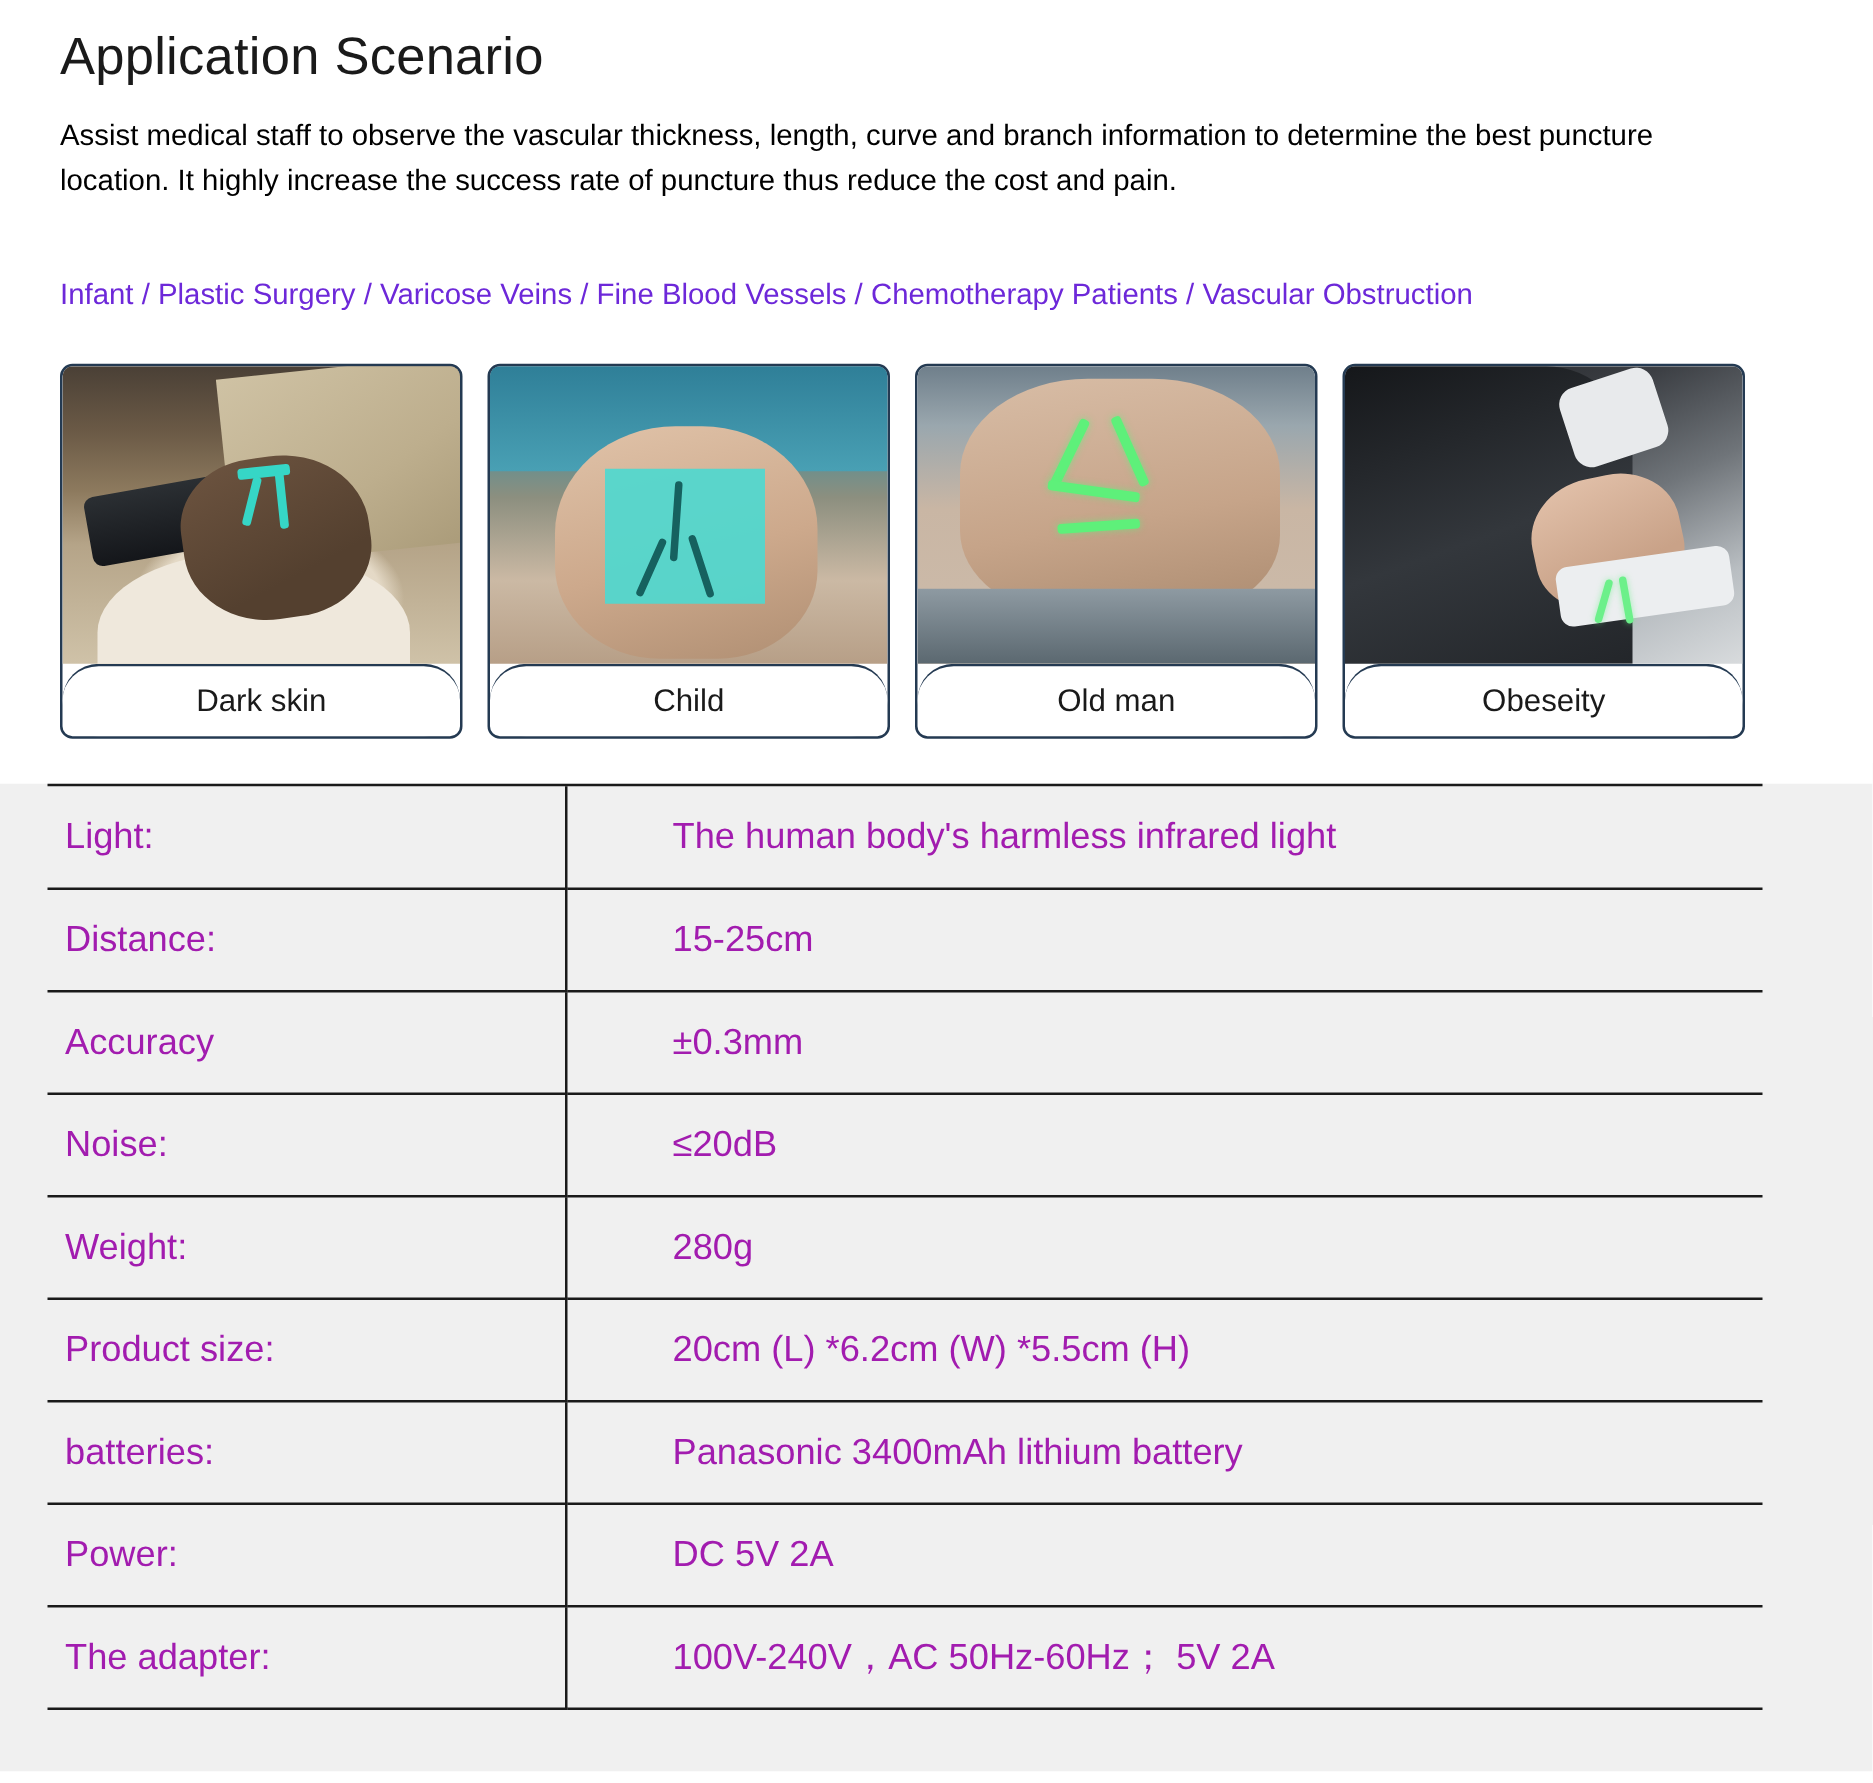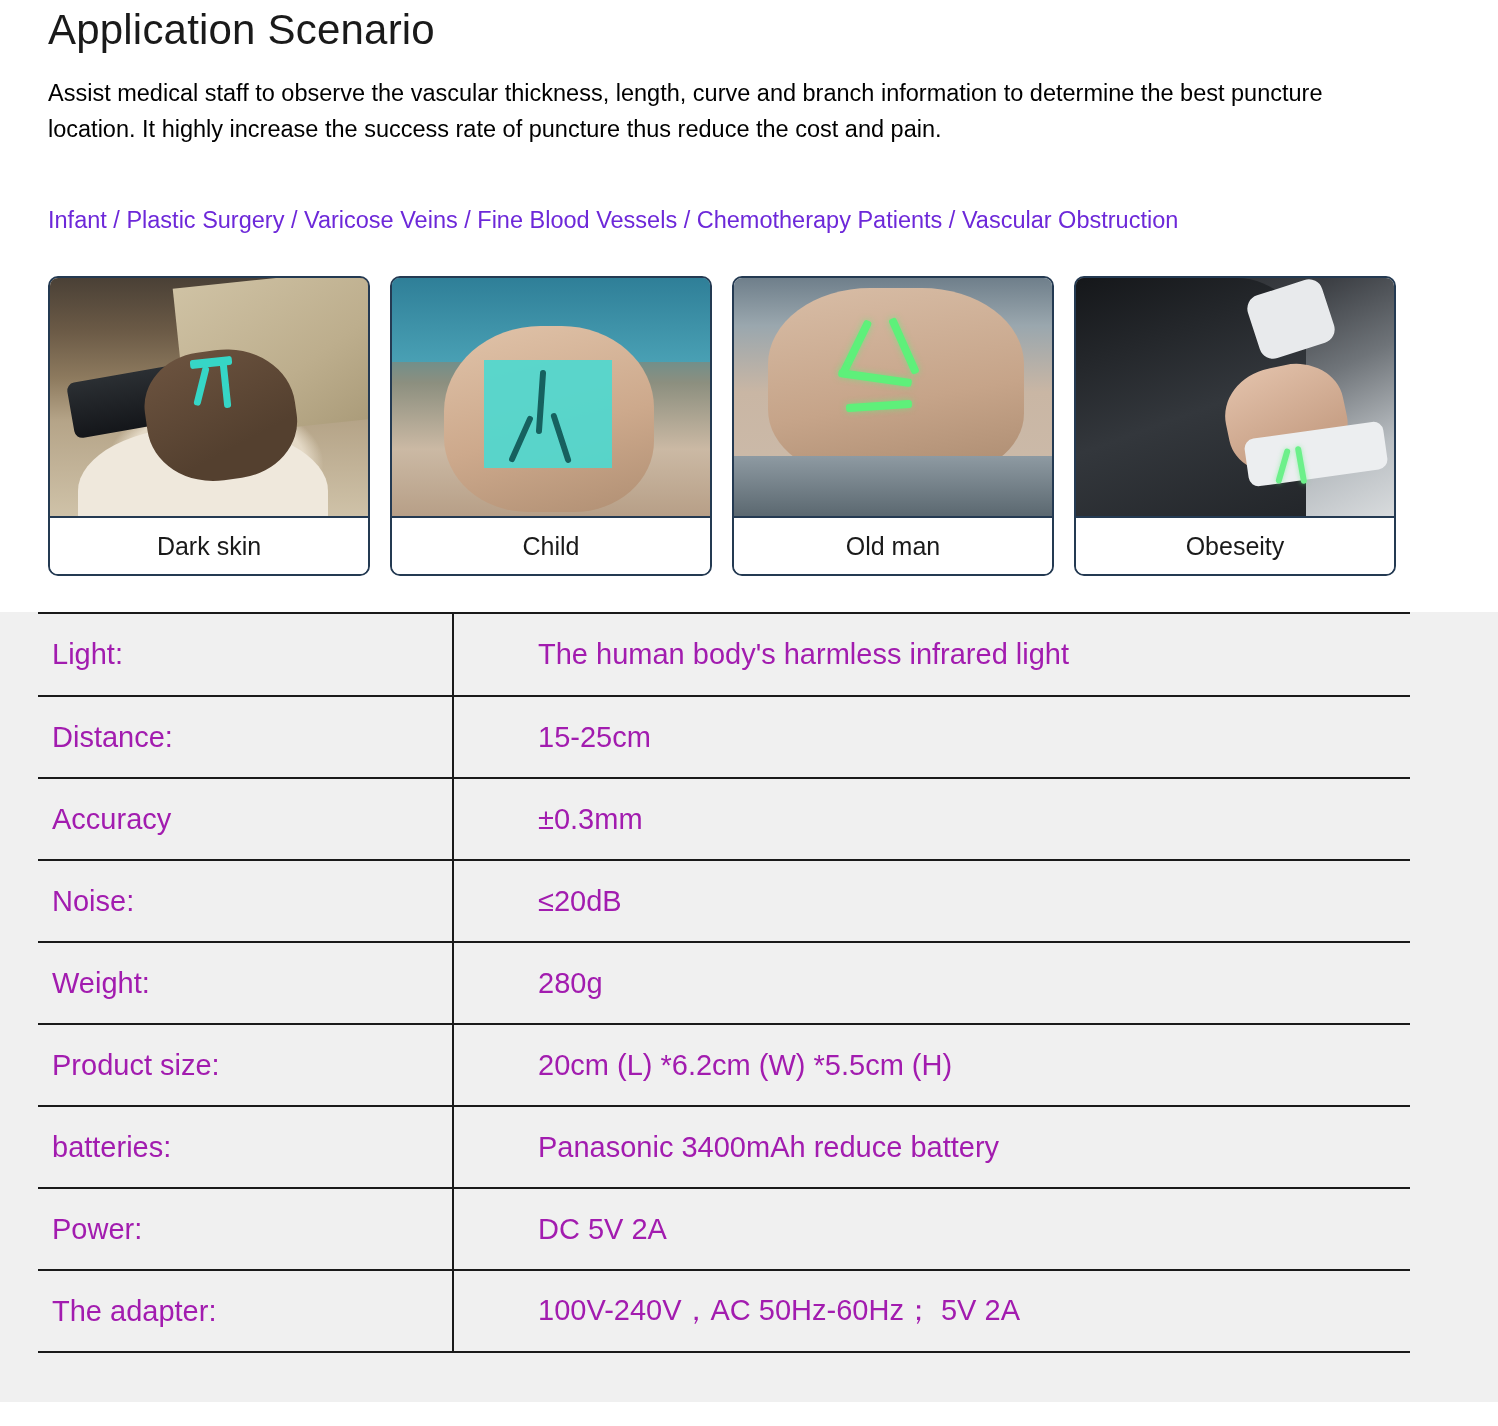--- a/index.html
+++ b/index.html
@@ -26,21 +26,21 @@
   
   .top {
     padding: 0 48px;
   }
 
   .title {
     font-size: 42px;
     font-weight: 400;
     color: #1a1a1a;
     margin: 0;
-    padding-top: 6px;
+    padding-top: 21px;
     letter-spacing: 0.2px;
   }
 
   .desc {
     font-size: 23.5px;
     line-height: 1.52;
     color: #000000;
     margin-top: 22px;
     max-width: 1360px;
     font-weight: 400;
@@ -77,20 +77,21 @@
 
   .card-label {
     height: 56px;
     display: flex;
     align-items: center;
     justify-content: center;
     font-size: 25px;
     color: #1a1a1a;
     background: #ffffff;
     border-top: 2px solid #243a52;
+    border-radius: 29px;
   }
 
   
   .photo1 {
     background:
       radial-gradient(ellipse 150px 90px at 52% 78%, #efe7da 0%, #e4d9c6 60%, rgba(228,217,198,0) 72%),
       linear-gradient(180deg, #4a4036 0%, #6b5a46 22%, #8d7a5e 42%, #b5a488 60%, #cfc2a8 100%);
   }
   .p1-sleeve {
     position: absolute;
@@ -346,21 +347,21 @@
         <tr>
           <td class="k">Weight:</td>
           <td class="v">280g</td>
         </tr>
         <tr>
           <td class="k">Product size:</td>
           <td class="v">20cm (L) *6.2cm (W) *5.5cm (H)</td>
         </tr>
         <tr>
           <td class="k">batteries:</td>
-          <td class="v">Panasonic 3400mAh reduce battery</td>
+          <td class="v">Panasonic 3400mAh lithium battery</td>
         </tr>
         <tr>
           <td class="k">Power:</td>
           <td class="v">DC 5V 2A</td>
         </tr>
         <tr>
           <td class="k">The adapter:</td>
           <td class="v">100V-240V，AC 50Hz-60Hz； 5V 2A</td>
         </tr>
       </tbody>

